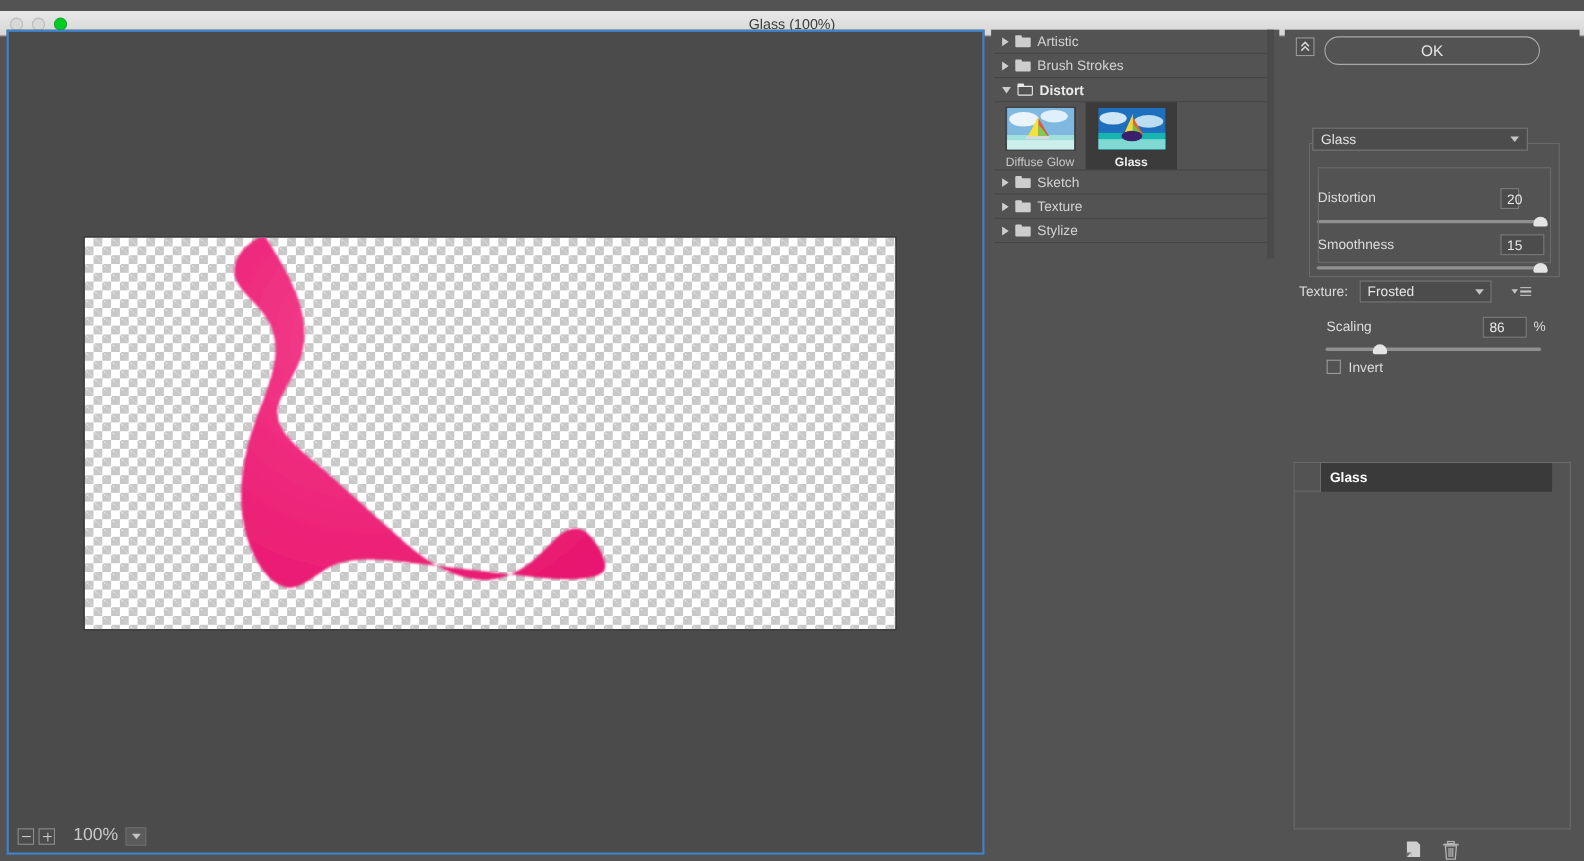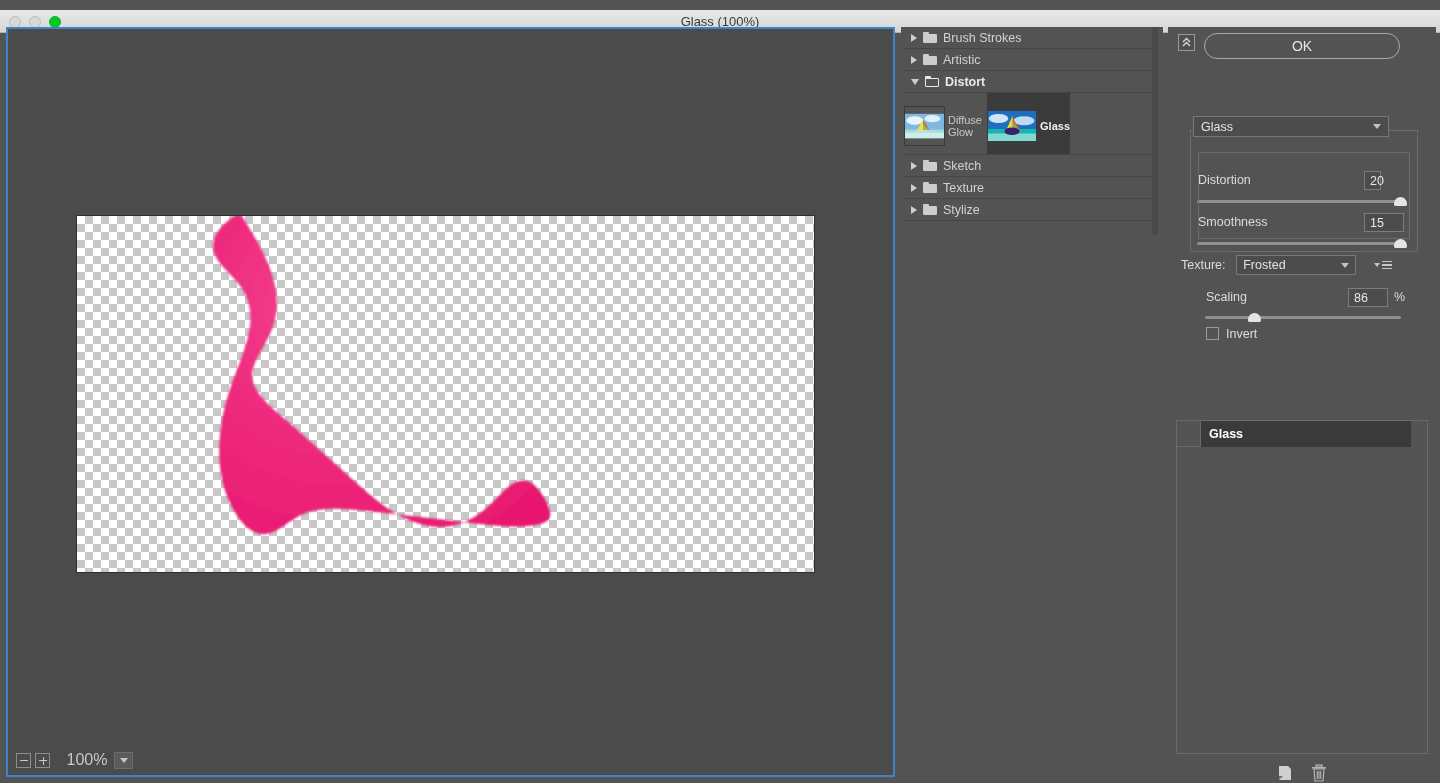--- a/index.html
+++ b/index.html
@@ -85,21 +85,21 @@
   .tri.right { border-left: 6px solid #cdcdcd; border-top: 4.5px solid transparent; border-bottom: 4.5px solid transparent; }
   .tri.down  { border-top: 6px solid #cdcdcd; border-left: 4.5px solid transparent; border-right: 4.5px solid transparent; }
   .folder { width: 14px; height: 11px; position: relative; }
   .folder .body { position: absolute; left: 0; bottom: 0; width: 14px; height: 9px; background: #cdcdcd; border-radius: 1px; }
   .folder .tab  { position: absolute; left: 0; top: 0; width: 6px; height: 3px; background: #cdcdcd; border-radius: 1px 1px 0 0; }
   .folder.hollow .body { background: none; border: 1.5px solid #e9e9e9; }
   .folder.hollow .tab  { background: #e9e9e9; }
 
   .thumbs { display: flex; height: 62px; border-bottom: 1px solid #454545; }
   .thumb-cell {
-    width: 83px; display: flex; flex-direction: row; align-items: center;
+    width: 83px; display: flex; flex-direction: column; align-items: center;
     padding-top: 4px; gap: 3px; justify-content: space-between;
   }
   .thumb-cell.sel { background: #3b3b3b; }
   .thumb-img { width: 64px; height: 40px; border: 1px solid #3a3a3a; }
   .thumb-label { font-size: 11px; color: #c8c8c8; }
   .thumb-cell.sel .thumb-label { color: #f0f0f0; font-weight: bold; }
 
   .list-scroll {
     position: absolute; right: 5px; top: 0; width: 6px; height: 208px; background: #4a4a4a;
   }
@@ -248,30 +248,30 @@
 
   <div class="filter-col">
     <div class="flist">
 
       <div class="frow">
         <span class="tri right"></span>
         <span class="folder">
             <i class="tab"></i>
             <i class="body"></i>
           </span>
-        <span>Brush Strokes</span>
+        <span>Artistic</span>
       </div>
 
       <div class="frow">
         <span class="tri right"></span>
         <span class="folder">
             <i class="tab"></i>
             <i class="body"></i>
           </span>
-        <span>Artistic</span>
+        <span>Brush Strokes</span>
       </div>
 
       <div class="frow open">
         <span class="tri down"></span>
         <span class="folder hollow">
             <i class="tab"></i>
             <i class="body"></i>
           </span>
         <span>Distort</span>
       </div>

